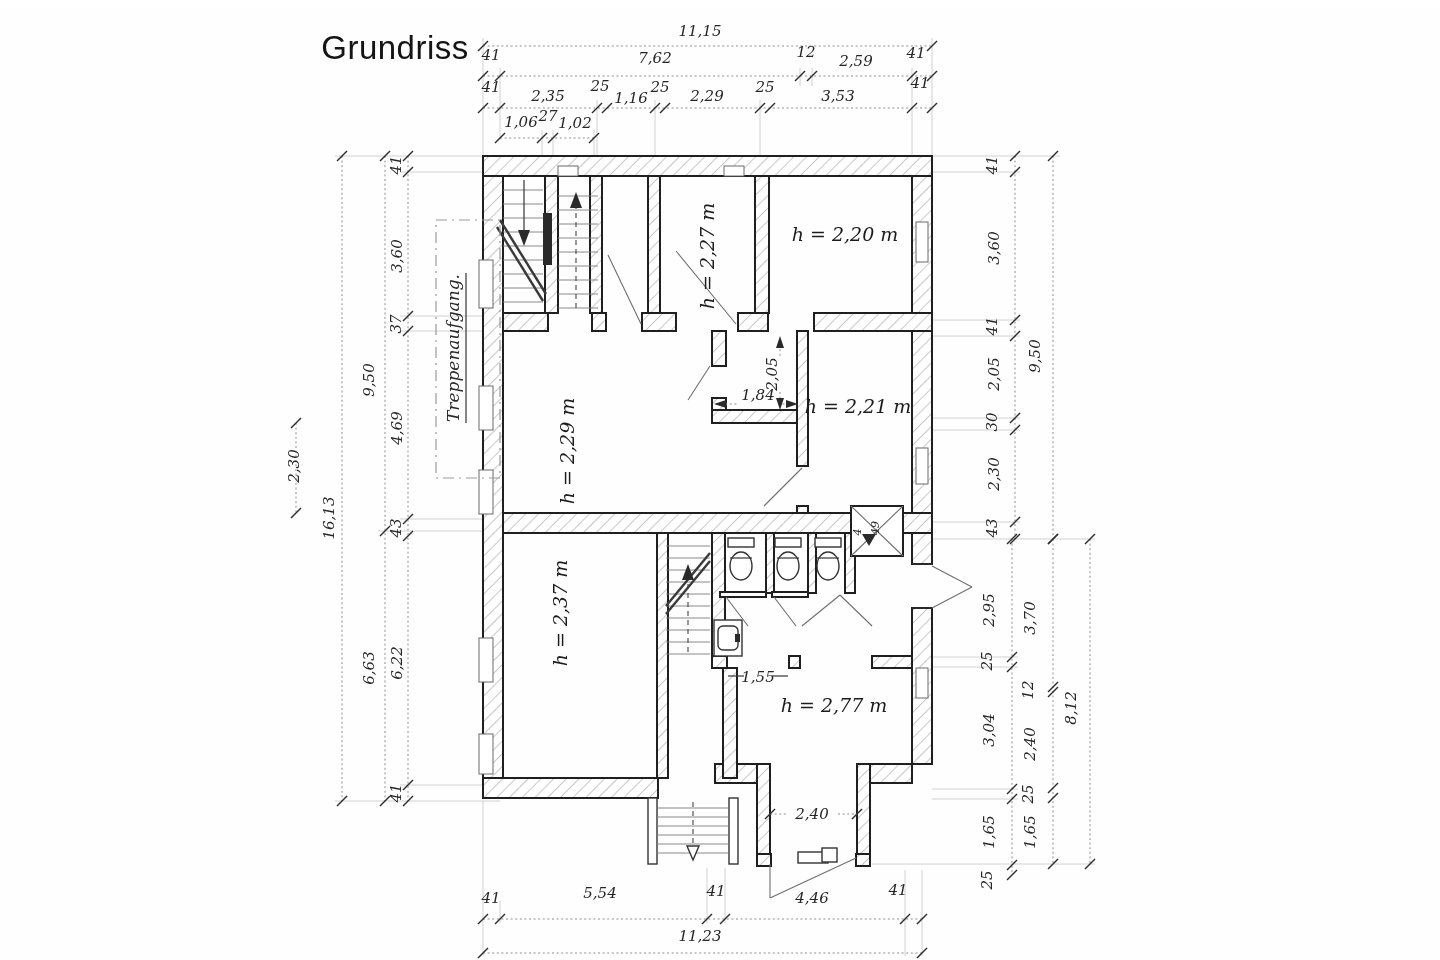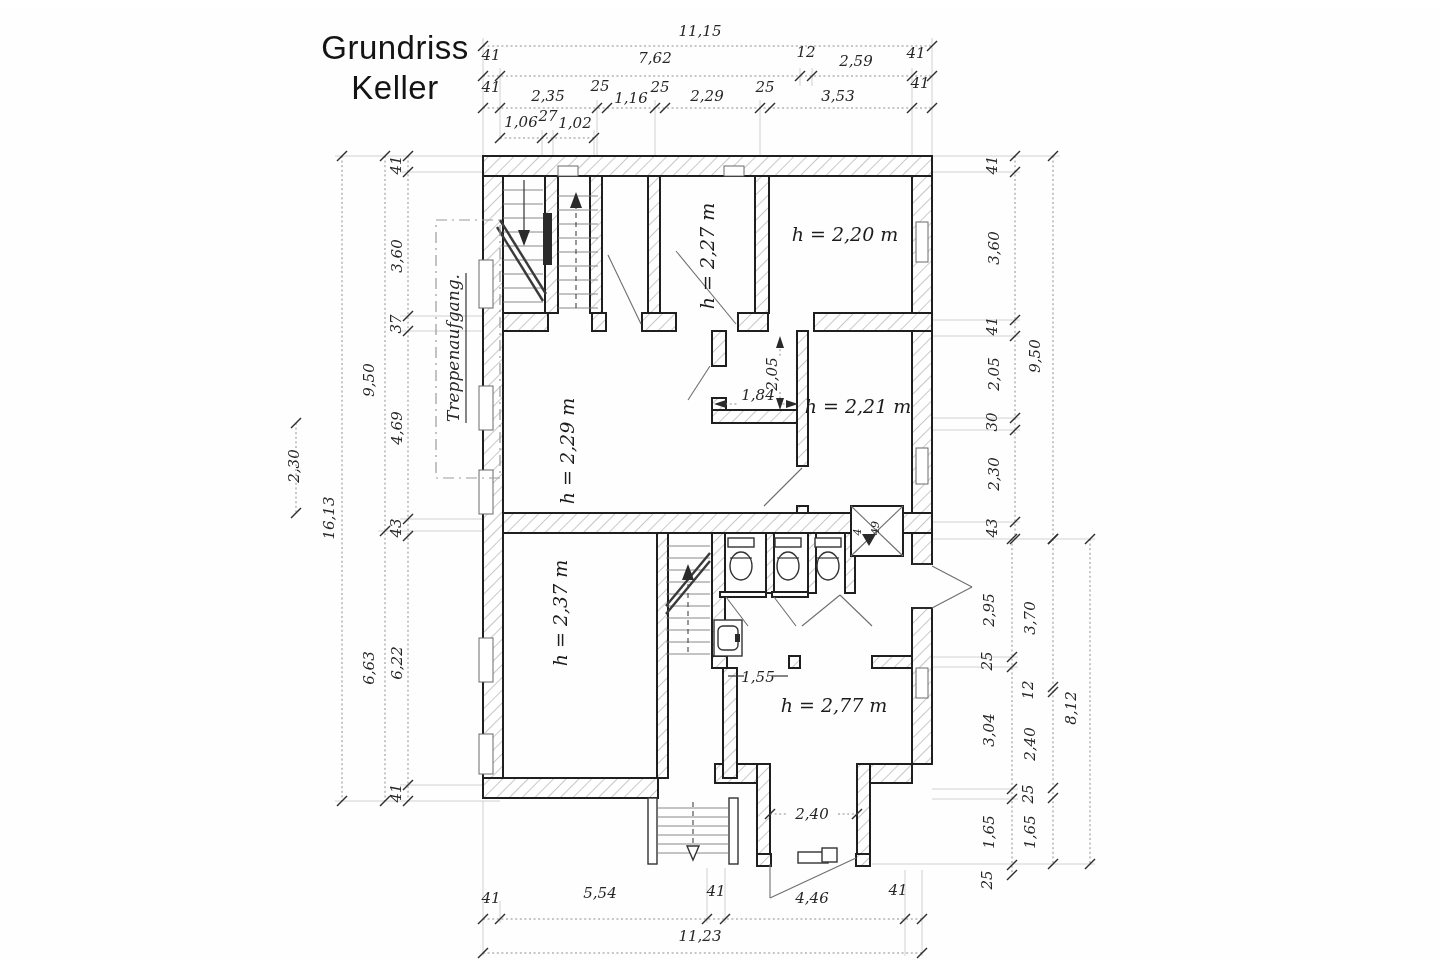--- a/index.html
+++ b/index.html
@@ -31,21 +31,20 @@
   .room{font:italic 19px "DejaVu Serif", serif;fill:#1c1c1c;text-anchor:middle;}
   .script{font:italic 17px "DejaVu Serif", serif;fill:#2a2a2a;text-anchor:middle;}
 </style>
 </head>
 <body>
 
 <div id="page">
 
   <div id="title">
     <div>Grundriss</div>
-    <div>Keller</div>
   </div>
 
   <svg width="1440" height="960" viewBox="0 0 1440 960">
     <defs>
       <pattern id="hatch" width="9" height="9" patternUnits="userSpaceOnUse" patternTransform="rotate(45)">
         <rect width="9" height="9" fill="#ffffff"></rect>
         <line x1="0" y1="0" x2="0" y2="9" stroke="#9b9b9b" stroke-width="1.1"></line>
       </pattern>
     </defs>
 

